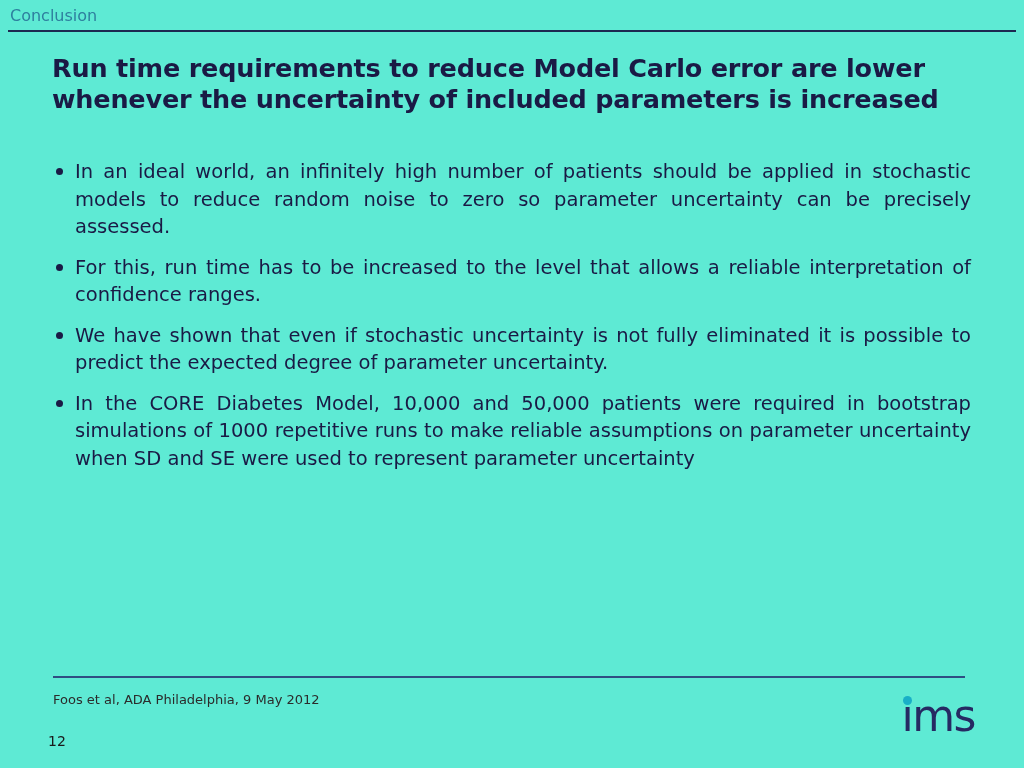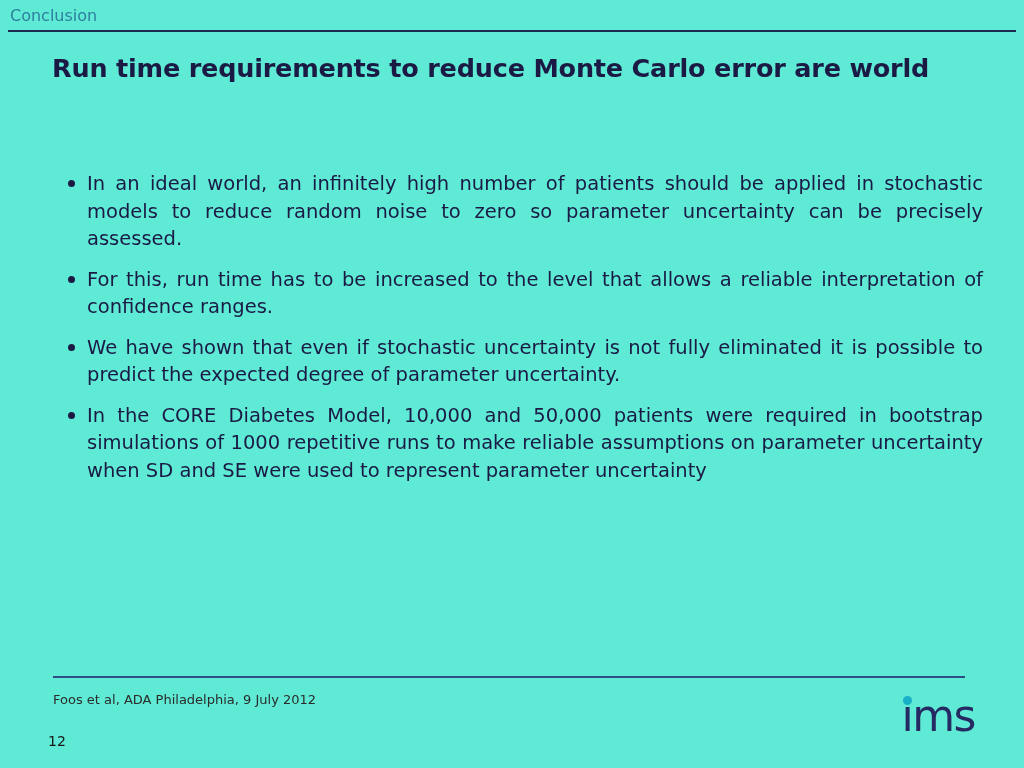--- a/index.html
+++ b/index.html
@@ -43,21 +43,21 @@
     letter-spacing: -0.2px;
   }
   .title-line { display: block; }
 
   
   .bullets {
     position: absolute;
     left: 54px;
     top: 158px;
     width: 917px;
-    margin: 12px;
+    margin: 0;
     padding: 0;
     list-style: none;
     font-size: 19.5px;
     line-height: 27.5px;
     color: #1A1A45;
   }
   .bullet {
     position: relative;
     padding-left: 21px;
     margin-bottom: 13px;
@@ -126,41 +126,42 @@
 </head>
 <body>
 
 <div class="slide">
 
   <div class="eyebrow">Conclusion</div>
 
   <div class="header-rule"></div>
 
   <h1 class="title">
-    <span class="title-line">Run time requirements to reduce Monte Carlo error are world</span>
+    <span class="title-line">Run time requirements to reduce Model Carlo error are lower</span>
+    <span class="title-line">whenever the uncertainty of included parameters is increased</span>
   </h1>
 
   <ul class="bullets">
     <li class="bullet">
       <span>In an ideal world, an infinitely high number of patients should be applied in stochastic models to reduce random noise to zero so parameter uncertainty can be precisely assessed.</span>
     </li>
     <li class="bullet">
       <span>For this, run time has to be increased to the level that allows a reliable interpretation of confidence ranges.</span>
     </li>
     <li class="bullet">
       <span>We have shown that even if stochastic uncertainty is not fully eliminated it is possible to predict the expected degree of parameter uncertainty.</span>
     </li>
     <li class="bullet">
       <span>In the CORE Diabetes Model, 10,000 and 50,000 patients were required in bootstrap simulations of 1000 repetitive runs to make reliable assumptions on parameter uncertainty when SD and SE were used to represent parameter uncertainty</span>
     </li>
   </ul>
 
   <div class="footer-rule"></div>
 
-  <div class="footnote">Foos et al, ADA Philadelphia, 9 July 2012</div>
+  <div class="footnote">Foos et al, ADA Philadelphia, 9 May 2012</div>
 
   <div class="logo">
     <span class="logo-i"><span class="logo-dot"></span><span>ı</span></span><span class="logo-ms">ms</span>
   </div>
 
   <div class="page-number">12</div>
 
 </div>
 
 </body></html>

